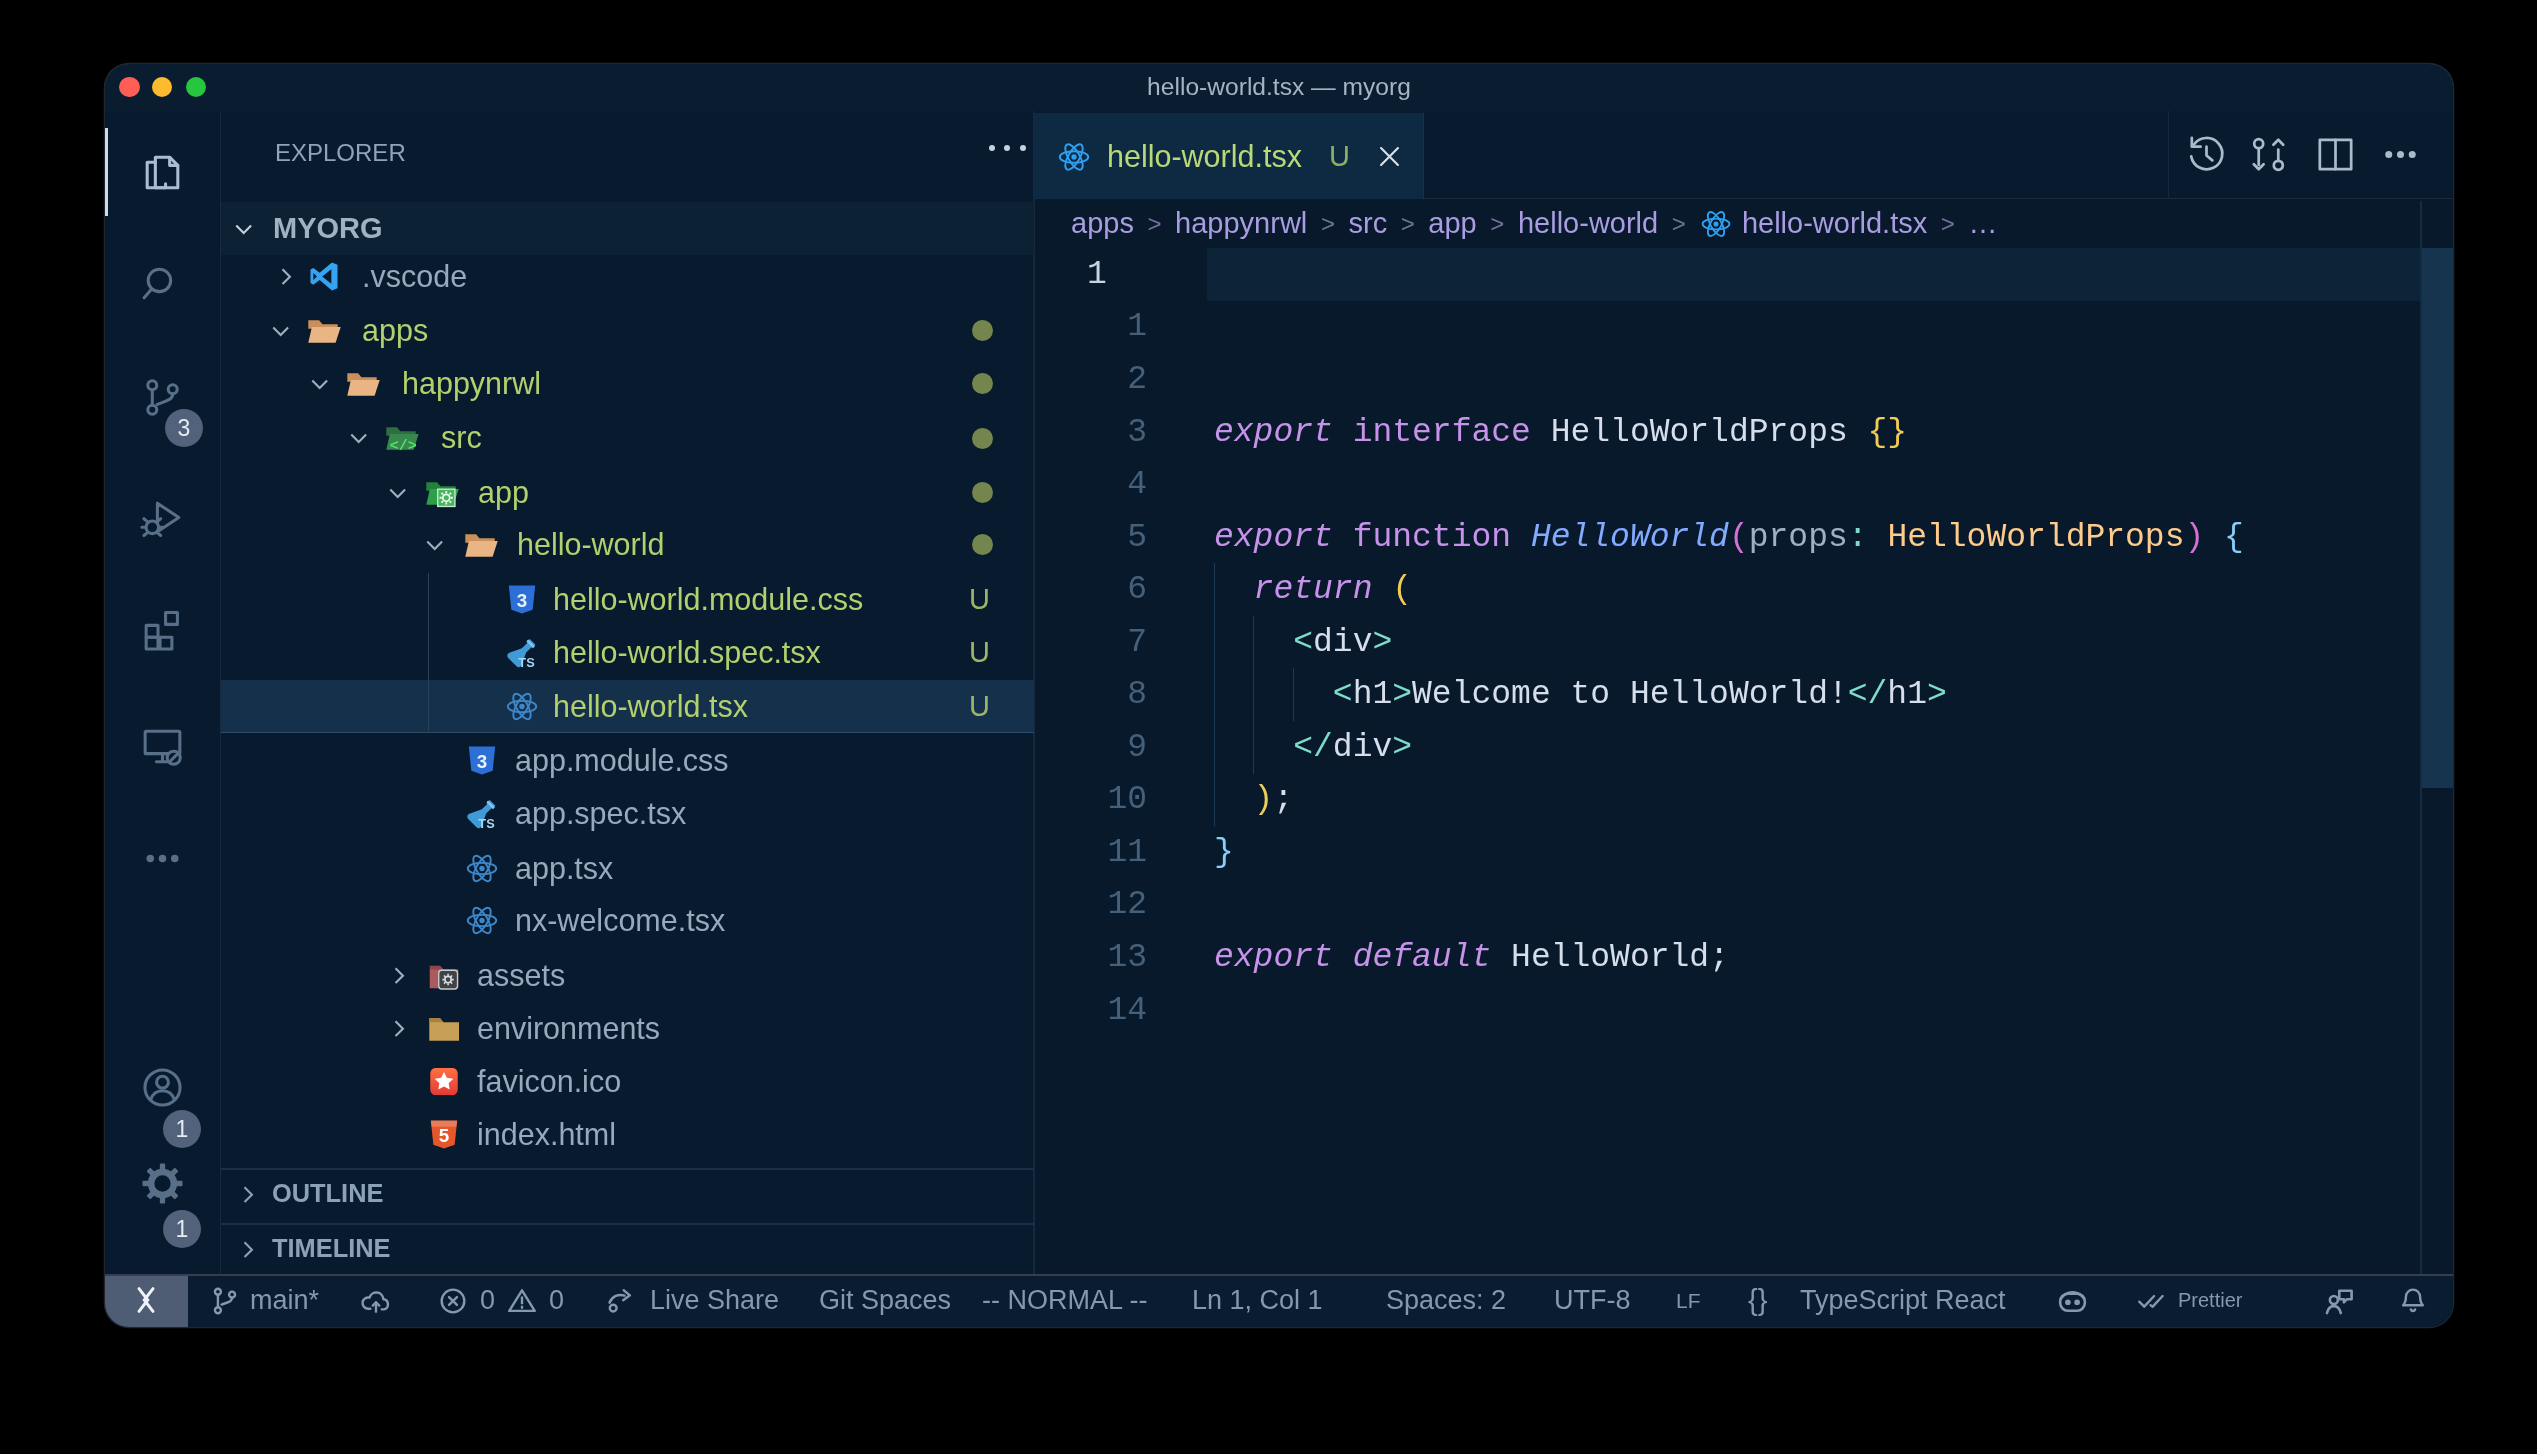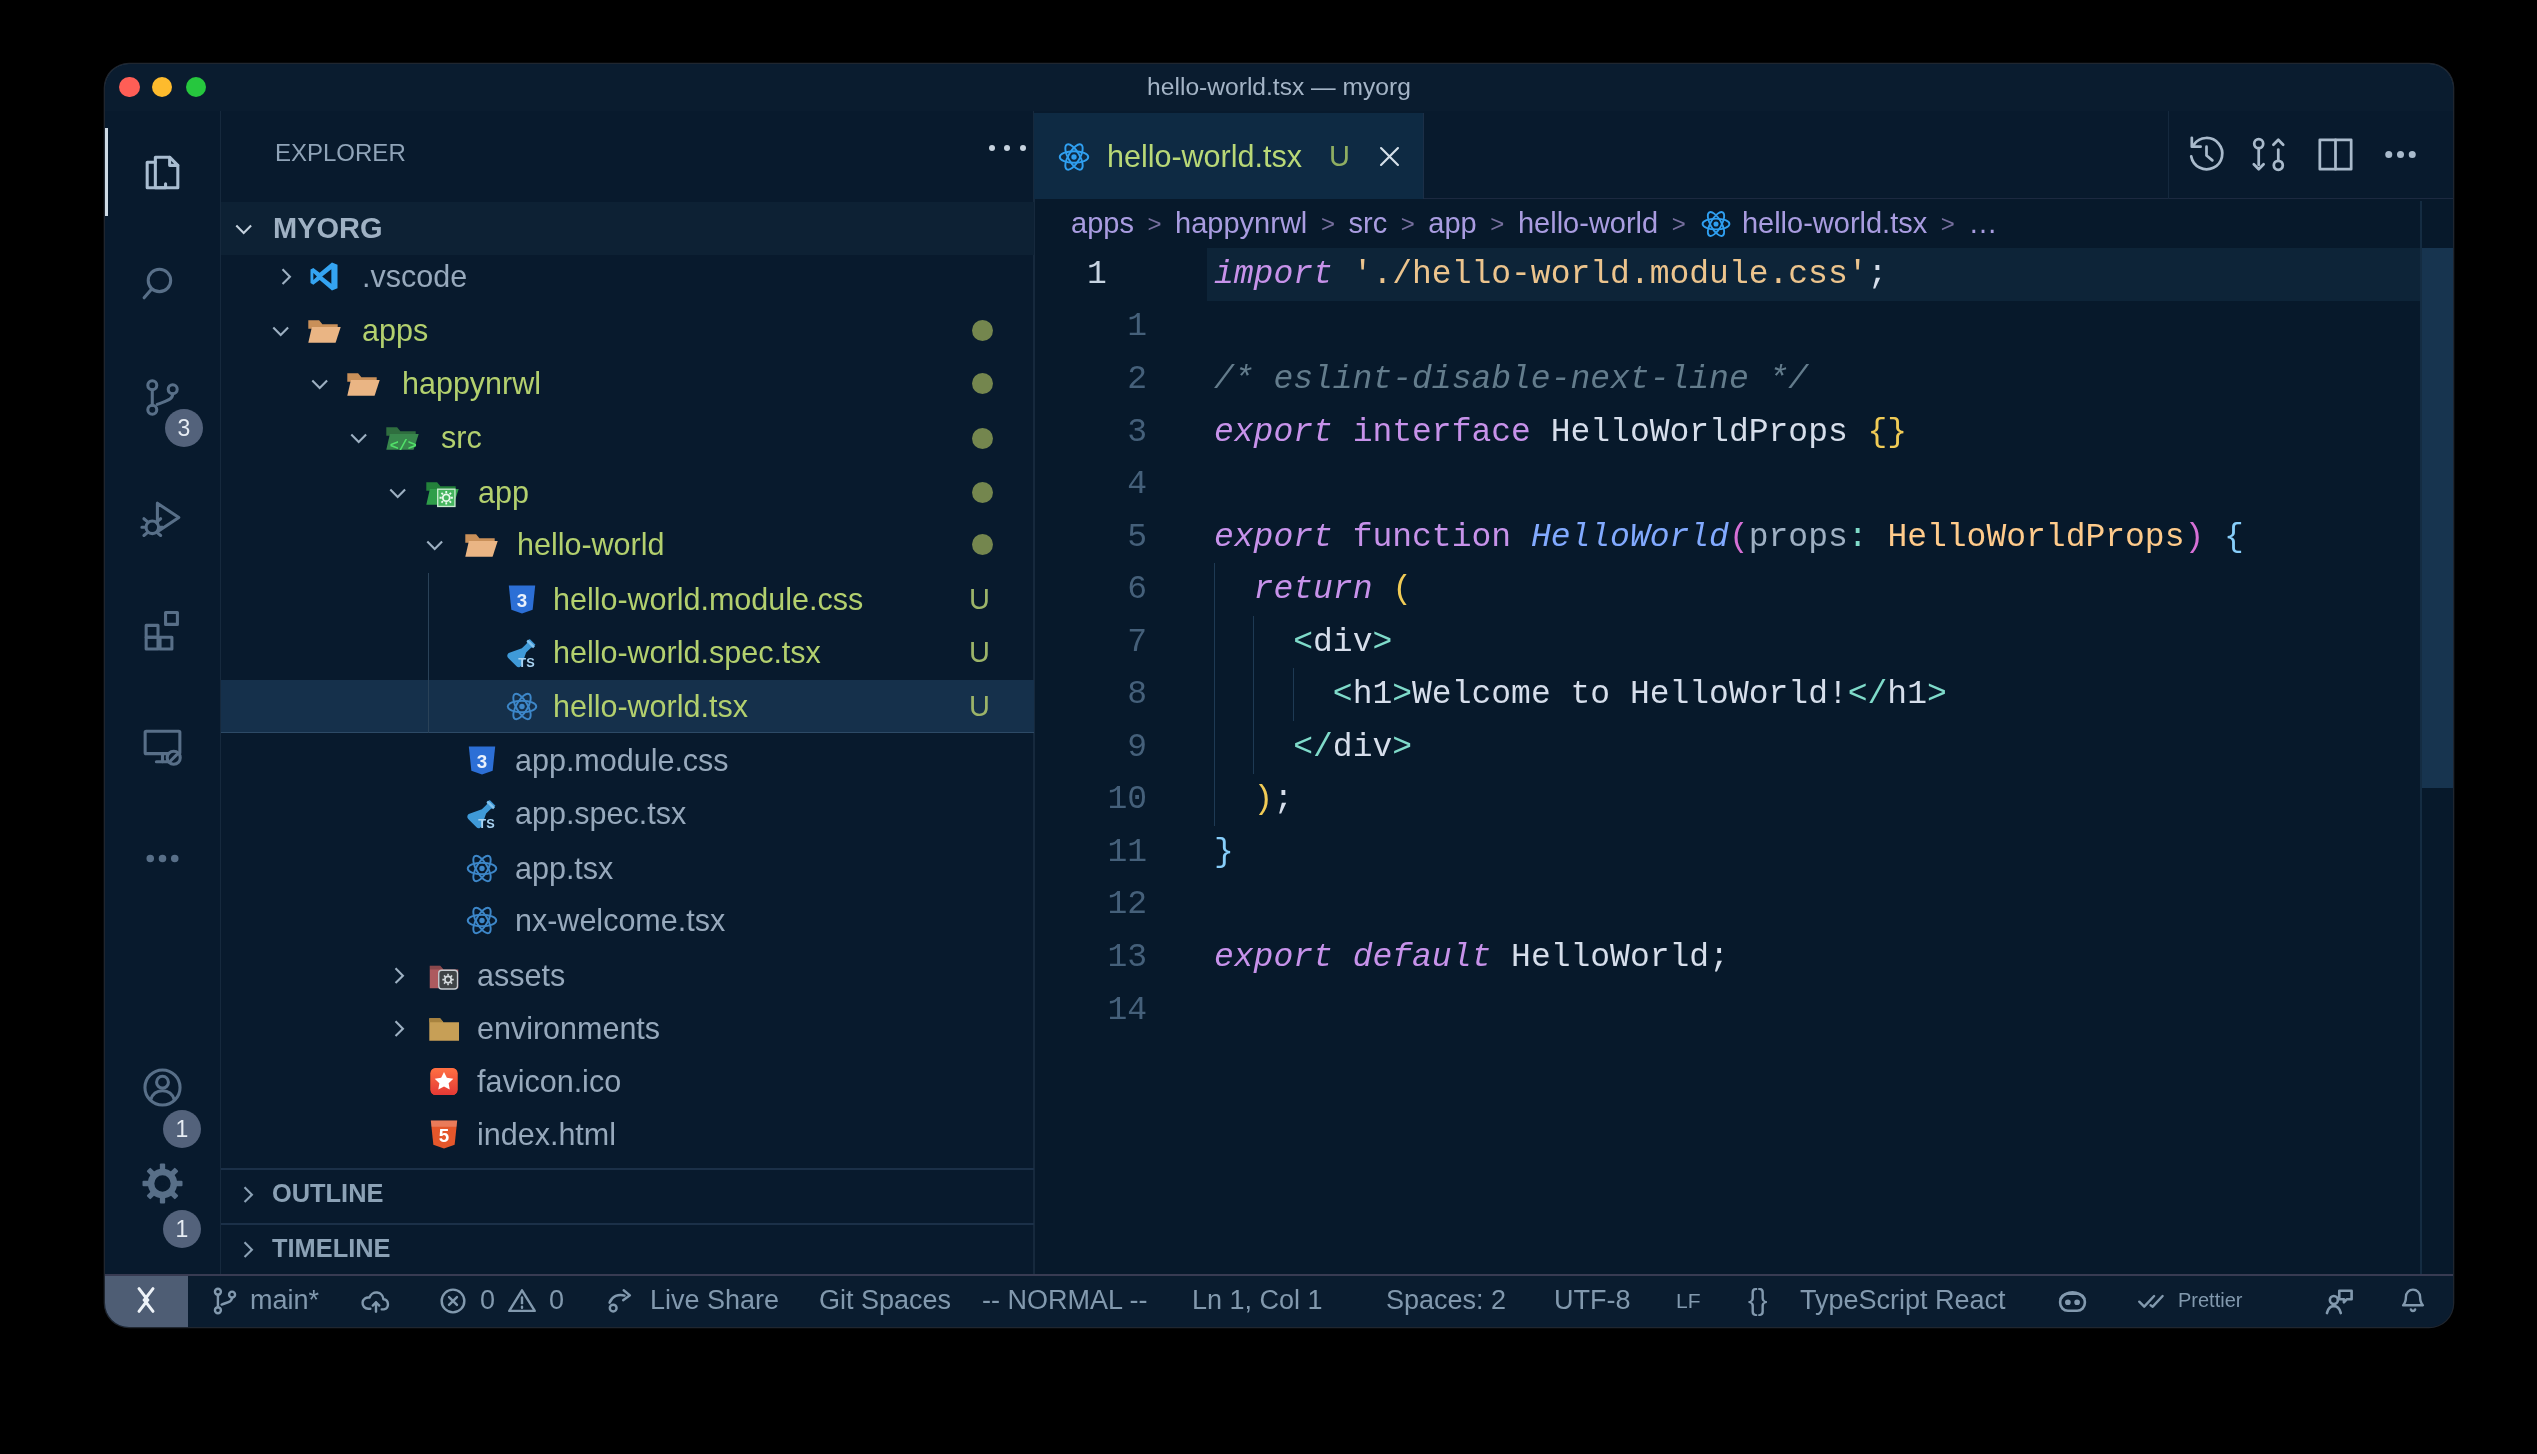--- a/index.html
+++ b/index.html
@@ -421,22 +421,20 @@
 <div class="ln" style="left:966px;top:447px">5</div>
 <div class="ln" style="left:966px;top:499px">6</div>
 <div class="ln" style="left:966px;top:552px">7</div>
 <div class="ln" style="left:966px;top:604px">8</div>
 <div class="ln" style="left:966px;top:657px">9</div>
 <div class="ln" style="left:966px;top:709px">10</div>
 <div class="ln" style="left:966px;top:762px">11</div>
 <div class="ln" style="left:966px;top:814px">12</div>
 <div class="ln" style="left:966px;top:867px">13</div>
 <div class="ln" style="left:966px;top:920px">14</div>
-<div class="codeline" style="left:1109px;top:184px"><span class="k">import</span> <span class="s">'./hello-world.module.css'</span><span class="w">;</span></div>
-<div class="codeline" style="left:1109px;top:289px"><span class="c">/* eslint-disable-next-line */</span></div>
 <div class="codeline" style="left:1109px;top:342px"><span class="k">export</span> <span class="k2">interface</span> <span class="w">HelloWorldProps</span> <span class="gold">{}</span></div>
 <div class="codeline" style="left:1109px;top:447px"><span class="k">export</span> <span class="k2">function</span> <span class="fn">HelloWorld</span><span class="orc">(</span><span class="p">props</span><span class="te">:</span> <span class="ty">HelloWorldProps</span><span class="orc">)</span> <span class="sky">{</span></div>
 <div class="codeline" style="left:1109px;top:499px">  <span class="k">return</span> <span class="gold">(</span></div>
 <div class="codeline" style="left:1109px;top:552px">    <span class="te">&lt;</span><span class="w">div</span><span class="te">&gt;</span></div>
 <div class="codeline" style="left:1109px;top:604px">      <span class="te">&lt;</span><span class="w">h1</span><span class="te">&gt;</span><span class="w">Welcome to HelloWorld!</span><span class="te">&lt;/</span><span class="w">h1</span><span class="te">&gt;</span></div>
 <div class="codeline" style="left:1109px;top:657px">    <span class="te">&lt;/</span><span class="w">div</span><span class="te">&gt;</span></div>
 <div class="codeline" style="left:1109px;top:709px">  <span class="gold">)</span><span class="w">;</span></div>
 <div class="codeline" style="left:1109px;top:762px"><span class="sky">}</span></div>
 <div class="codeline" style="left:1109px;top:867px"><span class="k">export</span> <span class="k">default</span> <span class="w">HelloWorld</span><span class="w">;</span></div>
 <div class="a" style="left:2315px;top:137px;width:1.7px;height:1075px;background:#142c42"></div>

